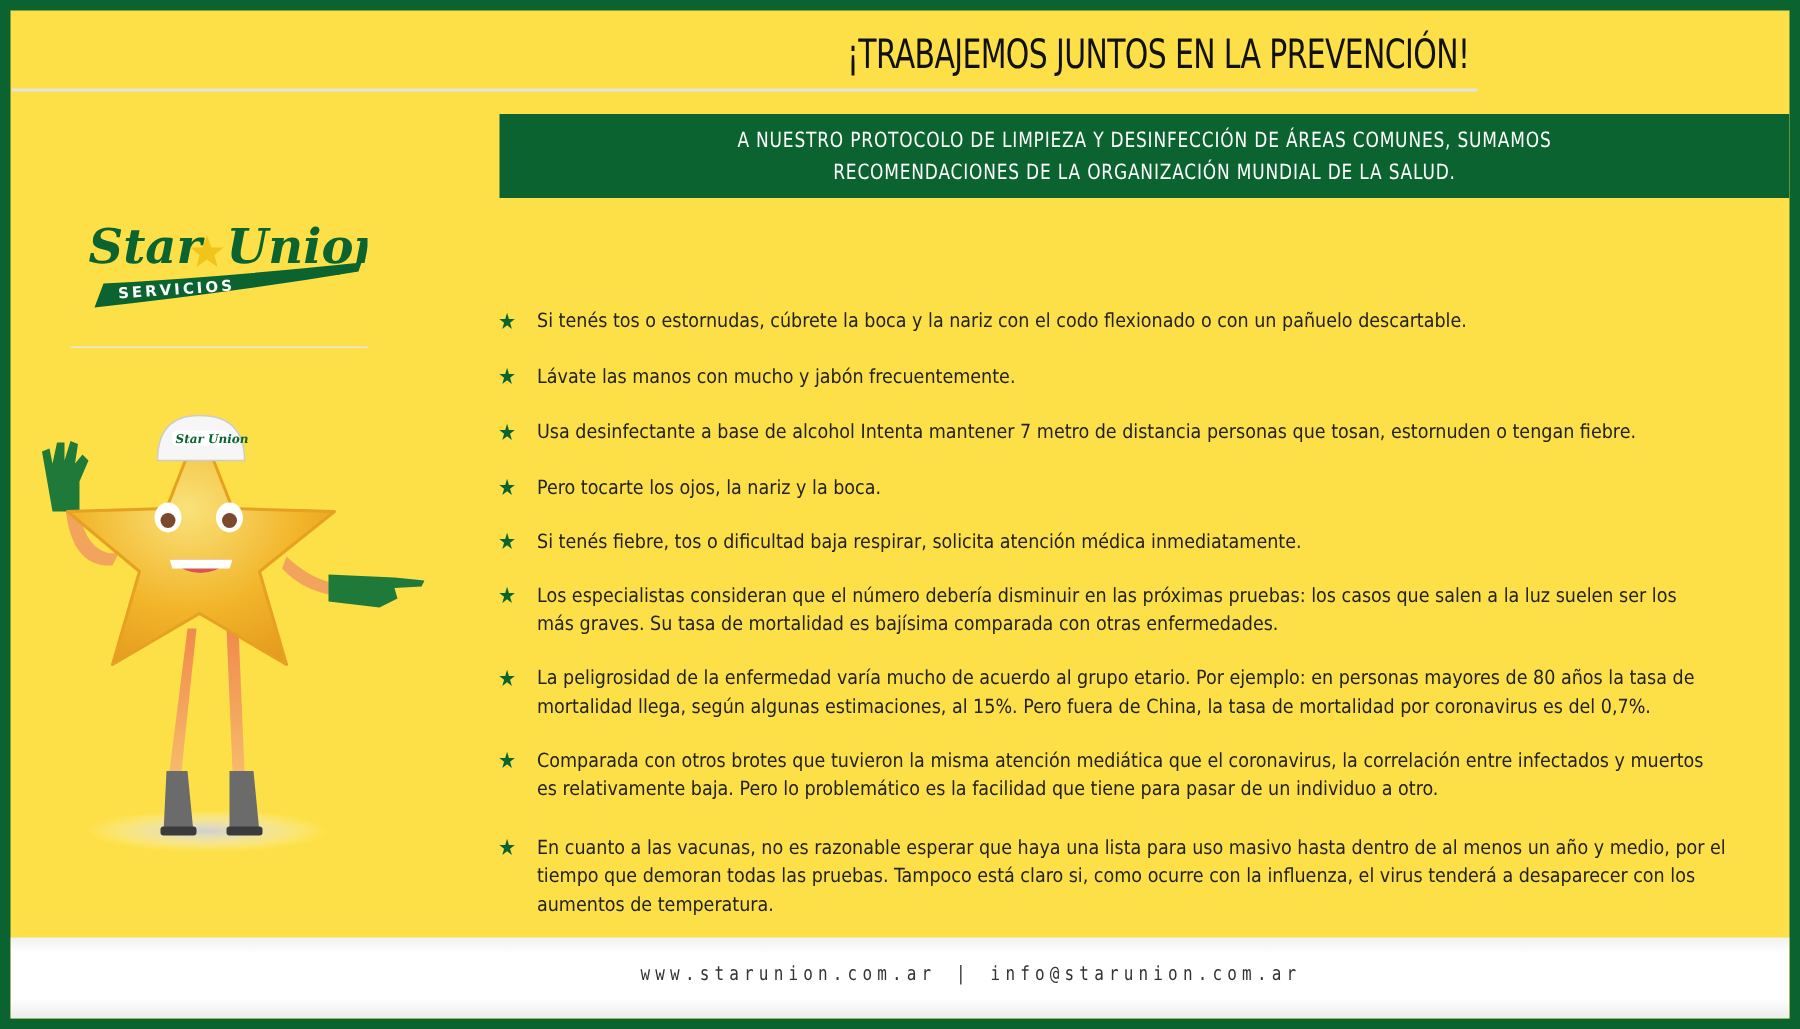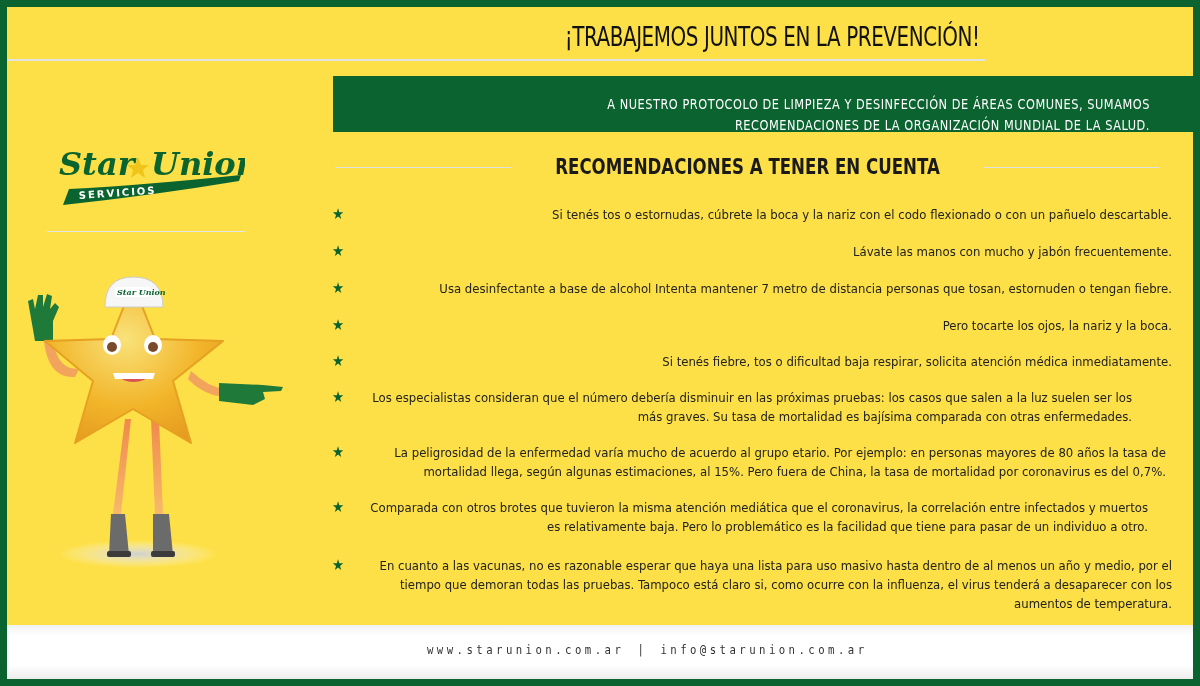--- a/index.html
+++ b/index.html
@@ -14,22 +14,22 @@
     padding-right: 14px;
     font-family: "DejaVu Sans", sans-serif; font-stretch: condensed;
     font-size: 27px; font-weight: 400; color: #111; letter-spacing: -0.5px;
     transform: scaleX(0.82); transform-origin: right center;
   }
   .header-rule {
     position: absolute; left: 1px; top: 52px; width: 977px; height: 2px; background: #e3e3e3;
   }
   .banner {
     position: absolute; left: 326px; top: 69px; width: 860px; height: 56px;
-    background: #0b6430; color: #fff; text-align: right;
-    font-size: 14px; line-height: 21px; padding-top: 18px; letter-spacing: 0.6px;
+    background: #0b6430; color: #fff; text-align: center;
+    font-size: 14px; line-height: 21px; padding-top: 8px; letter-spacing: 0.6px;
   }
   .banner span { display: block; transform: scaleX(0.9); }
   .section-head {
     position: absolute; left: 328px; top: 145px; width: 824px; height: 30px;
     display: flex; align-items: center;
   }
   .section-head .line { flex: 1; height: 1px; background: #e0e0e0; }
   .section-head .title {
     padding: 0 18px; font-size: 21px; font-weight: bold; color: #1a1a1a;
     white-space: nowrap; transform: scaleX(0.88);
@@ -41,21 +41,21 @@
   .mascot { position: absolute; left: 6px; top: 262px; width: 270px; height: 300px; }
   .list {
     position: absolute; left: 325px; top: 198px; width: 840px; list-style: none;
   }
   .list li {
     position: relative; padding-left: 26px; font-size: 13px; line-height: 19px; color: #222;
   }
   .list li .star {
     position: absolute; left: 0; top: 0; color: #0b6430; font-size: 15px; line-height: 19px;
   }
-  .list li .txt { display: block; text-align: right; }
+  .list li .txt { display: block; }
   .footer-band {
     position: absolute; left: 0; top: 618px; width: 1186px; height: 54px;
     background: linear-gradient(180deg, #f1f1f1 0%, #ffffff 20%, #ffffff 75%, #ececec 100%);
   }
   .footer-text {
     position: absolute; left: 420px; top: 635px; font-size: 13px; color: #333;
     letter-spacing: 4.2px; font-family: "DejaVu Sans Mono", monospace;
     transform: scaleX(0.82); transform-origin: left center;
   }
 </style>
@@ -126,25 +126,20 @@
       <path d="M100,104 Q120,122 142,104 Z" fill="#d9534f"></path>
       <path d="M100,104 L142,104 L140,110 L102,110 Z" fill="#fff"></path>
 
       <path d="M98,245 L112,245 L116,286 L96,286 Z" fill="#6b6b6b"></path>
       <path d="M140,245 L156,245 L160,286 L140,286 Z" fill="#6b6b6b"></path>
       <rect x="94" y="282" width="24" height="6" rx="2" fill="#3b3b3b"></rect>
       <rect x="138" y="282" width="24" height="6" rx="2" fill="#3b3b3b"></rect>
     </svg>
   </div>
 
-  <div class="section-head">
-    <div class="line"></div>
-    <div class="title">RECOMENDACIONES A TENER EN CUENTA</div>
-    <div class="line"></div>
-  </div>
 
   <ul class="list">
     <li style="margin-bottom:18px;">
       <span class="star">★</span>
       <span class="txt">Si tenés tos o estornudas, cúbrete la boca y la nariz con el codo flexionado o con un pañuelo descartable.</span>
     </li>
     <li style="margin-bottom:18px;">
       <span class="star">★</span>
       <span class="txt">Lávate las manos con mucho y jabón frecuentemente.</span>
     </li>

